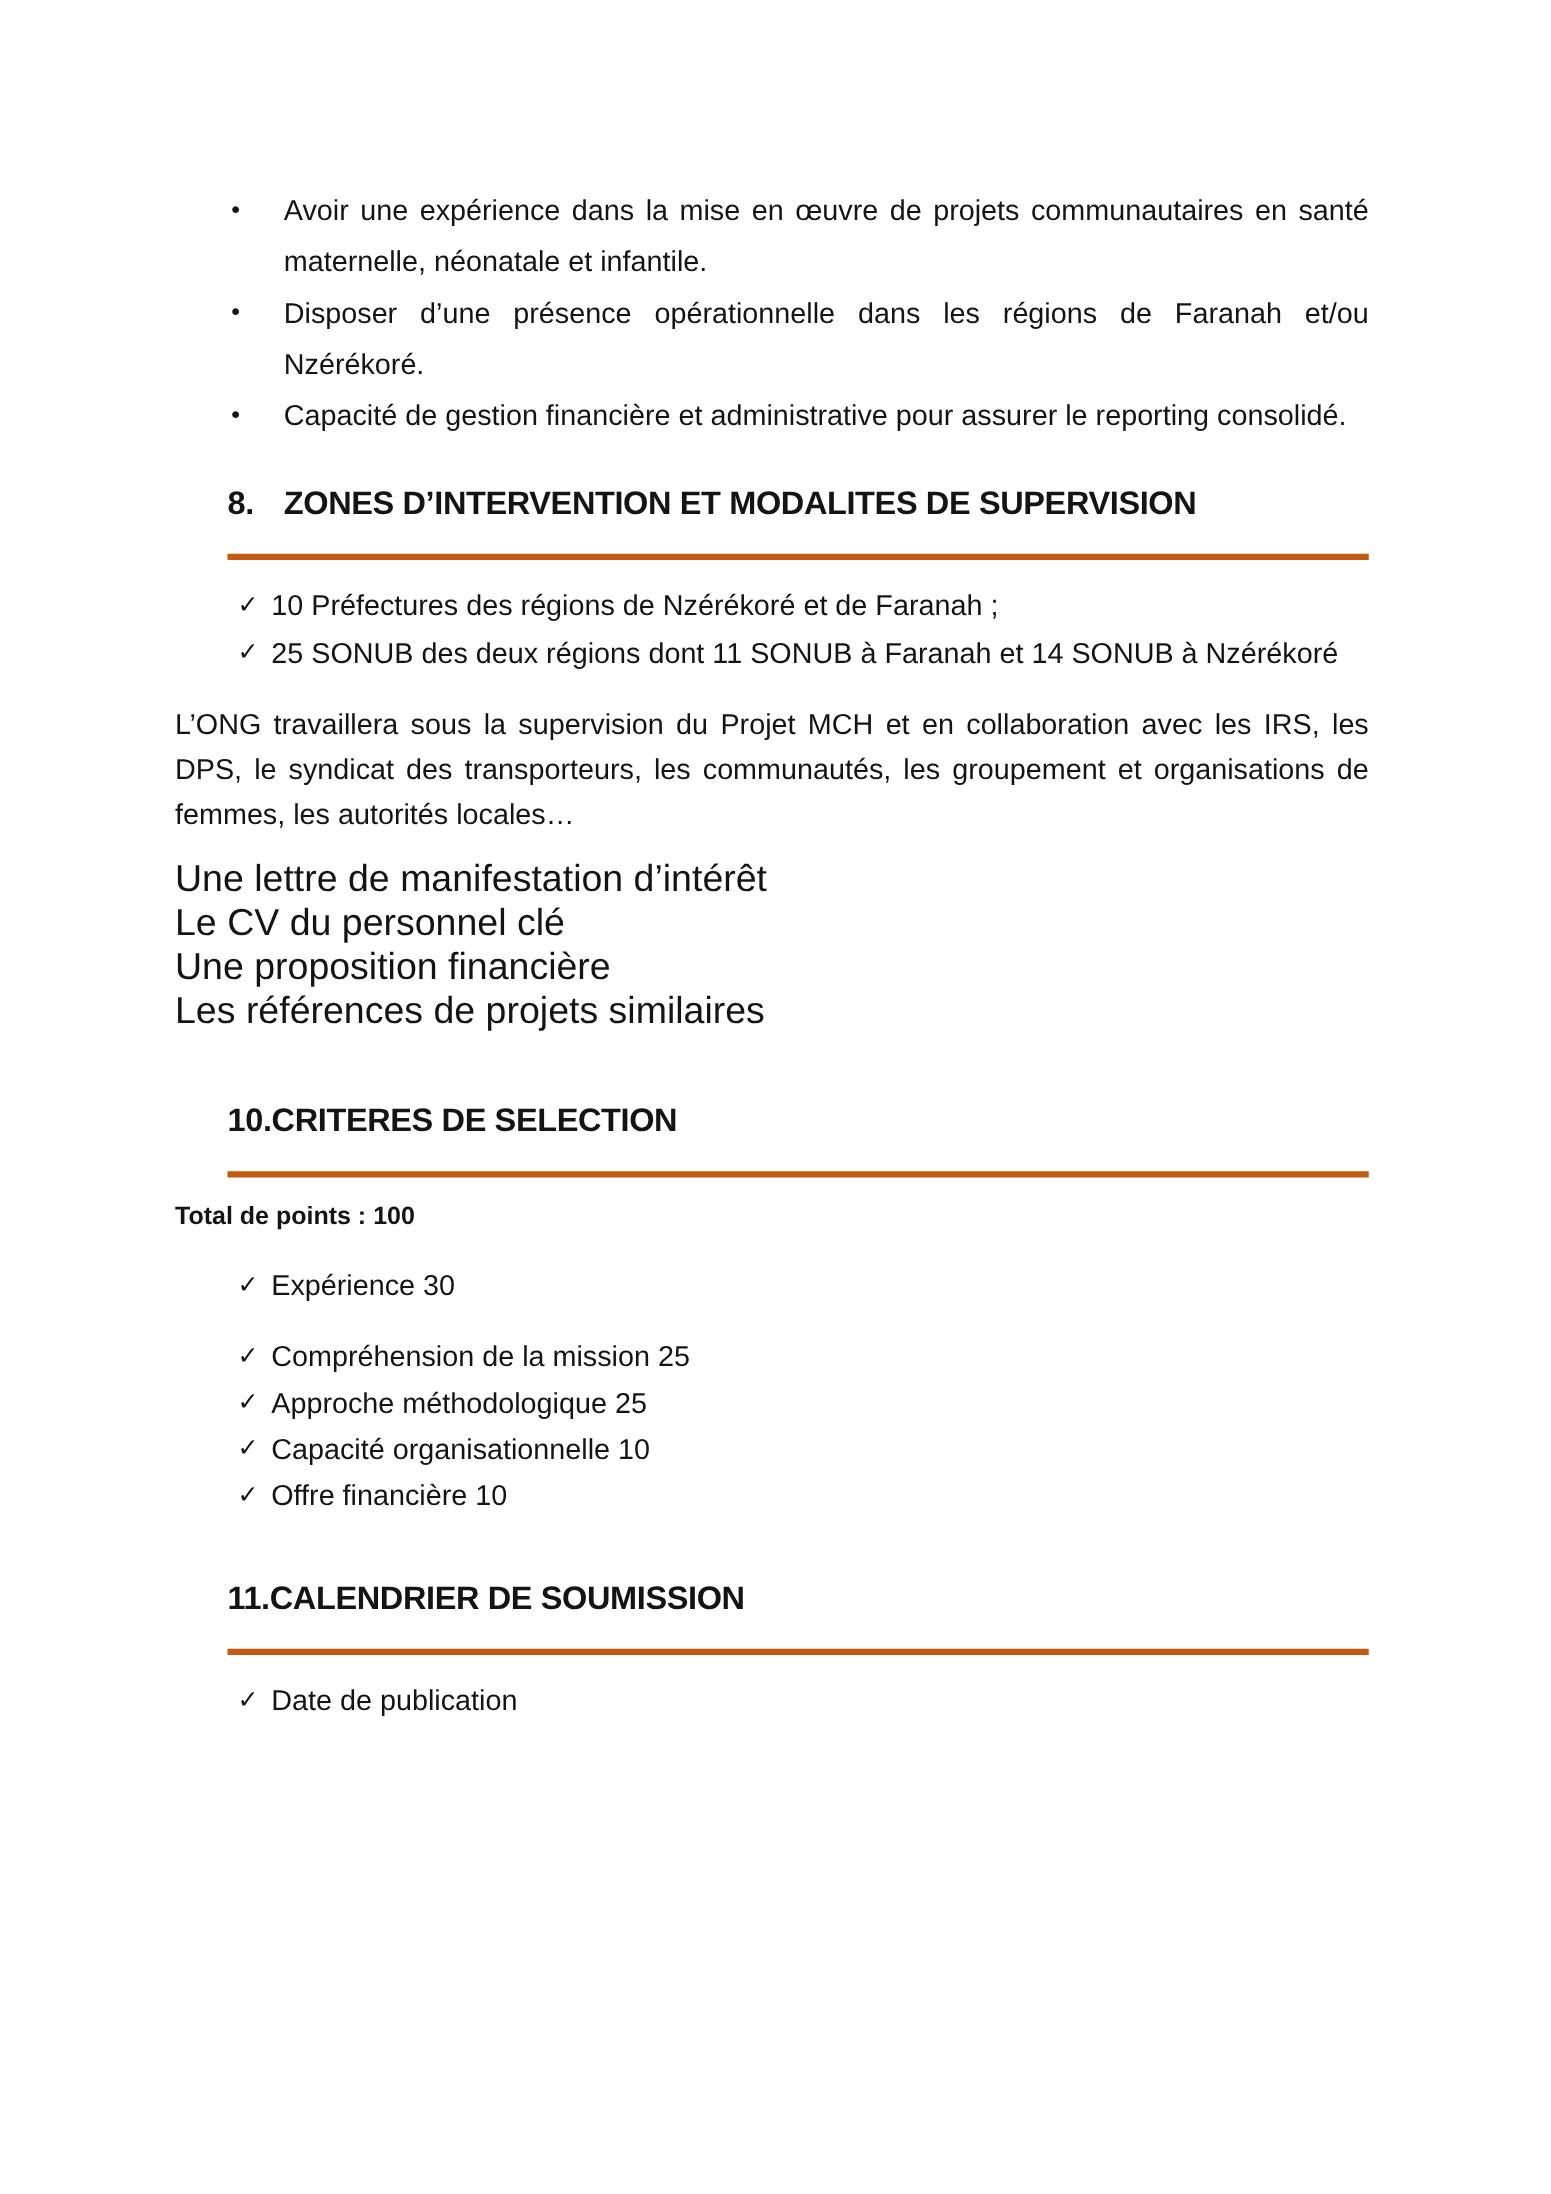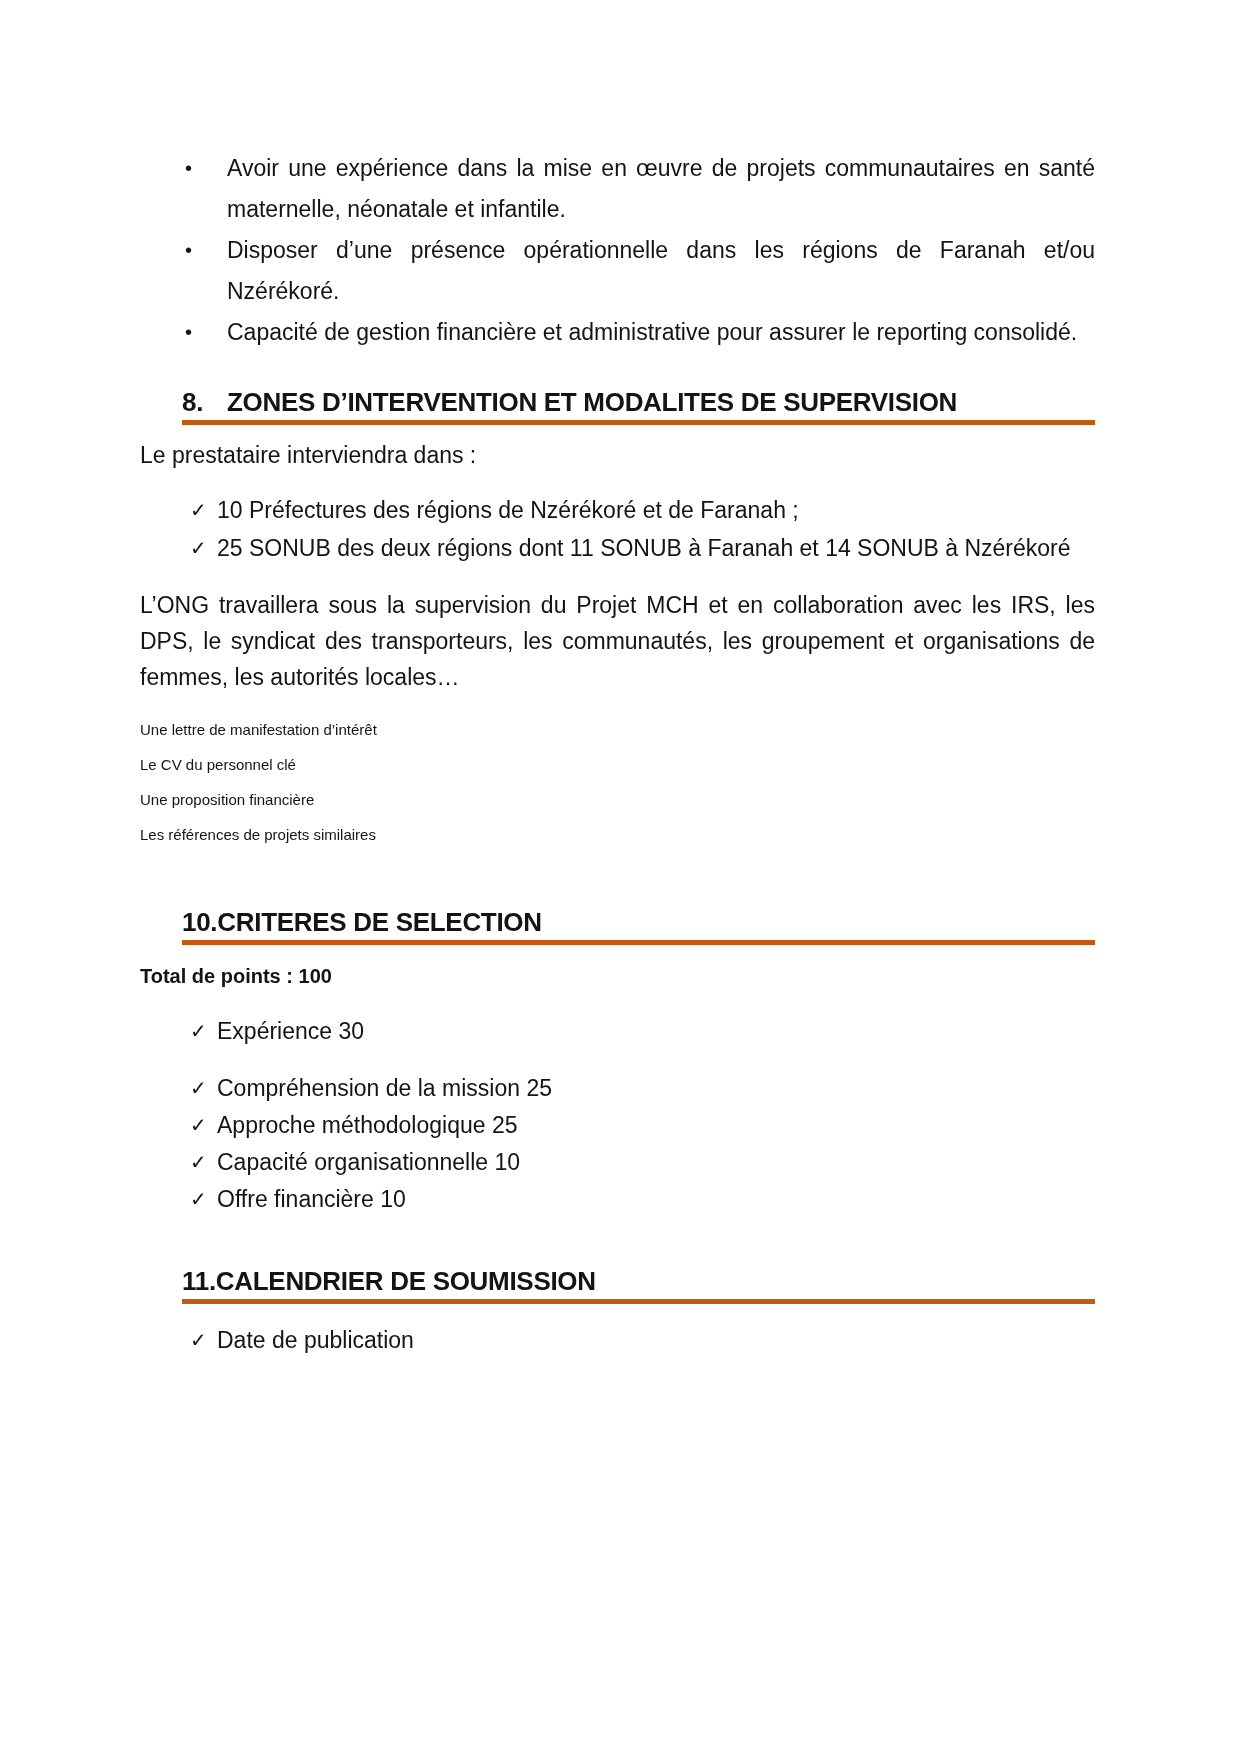--- a/index.html
+++ b/index.html
@@ -41,21 +41,21 @@
     text-align: justify;
   }
 
   
   .heading {
     margin: 34px 0 0 42px;
     font-size: 26px;
     font-weight: bold;
     line-height: 30px;
     letter-spacing: -0.3px;
-    padding-bottom: 3px;
+    padding-bottom: 26px;
     border-bottom: 5px solid var(--accent);
   }
   .heading .num { display: inline-block; }
   .heading .num.tabbed { min-width: 45px; }
   .heading.mt9  { margin-top: 35px; }
   .heading.mt10 { margin-top: 55px; }
   .heading.mt11 { margin-top: 48px; }
 
   .para {
     margin: 12px 0 0;
@@ -80,21 +80,21 @@
   }
   .checklist .ctext { flex: 1; text-align: justify; }
 
   .checklist.criteria { margin-top: 18px; line-height: 37px; }
   .checklist.criteria li.gap-after { margin-bottom: 20px; }
   .checklist.calendar { margin-top: 18px; line-height: 37px; }
 
   
   .plainlist {
     margin: 17px 0 0;
-    font-size: 15px;
+    font-size: 30px;
     line-height: 35px;
   }
 
   .total {
     margin: 13px 0 0;
     font-size: 20px;
     font-weight: bold;
     line-height: 37px;
   }
 </style>
@@ -113,21 +113,20 @@
       <span class="btext">Disposer d’une présence opérationnelle dans les régions de Faranah et/ou Nzérékoré.</span>
     </li>
     <li>
       <span class="glyph">•</span>
       <span class="btext">Capacité de gestion financière et administrative pour assurer le reporting consolidé.</span>
     </li>
   </ul>
 
   <div class="heading"><span class="num tabbed">8.</span><span>ZONES D’INTERVENTION ET MODALITES DE SUPERVISION</span></div>
 
-  <div class="para">Le prestataire interviendra dans :</div>
 
   <ul class="checklist">
     <li>
       <span class="glyph">✓</span>
       <span class="ctext">10 Préfectures des régions de Nzérékoré et de Faranah ;</span>
     </li>
     <li>
       <span class="glyph">✓</span>
       <span class="ctext">25 SONUB des deux régions dont 11 SONUB à Faranah et 14 SONUB à Nzérékoré</span>
     </li>

